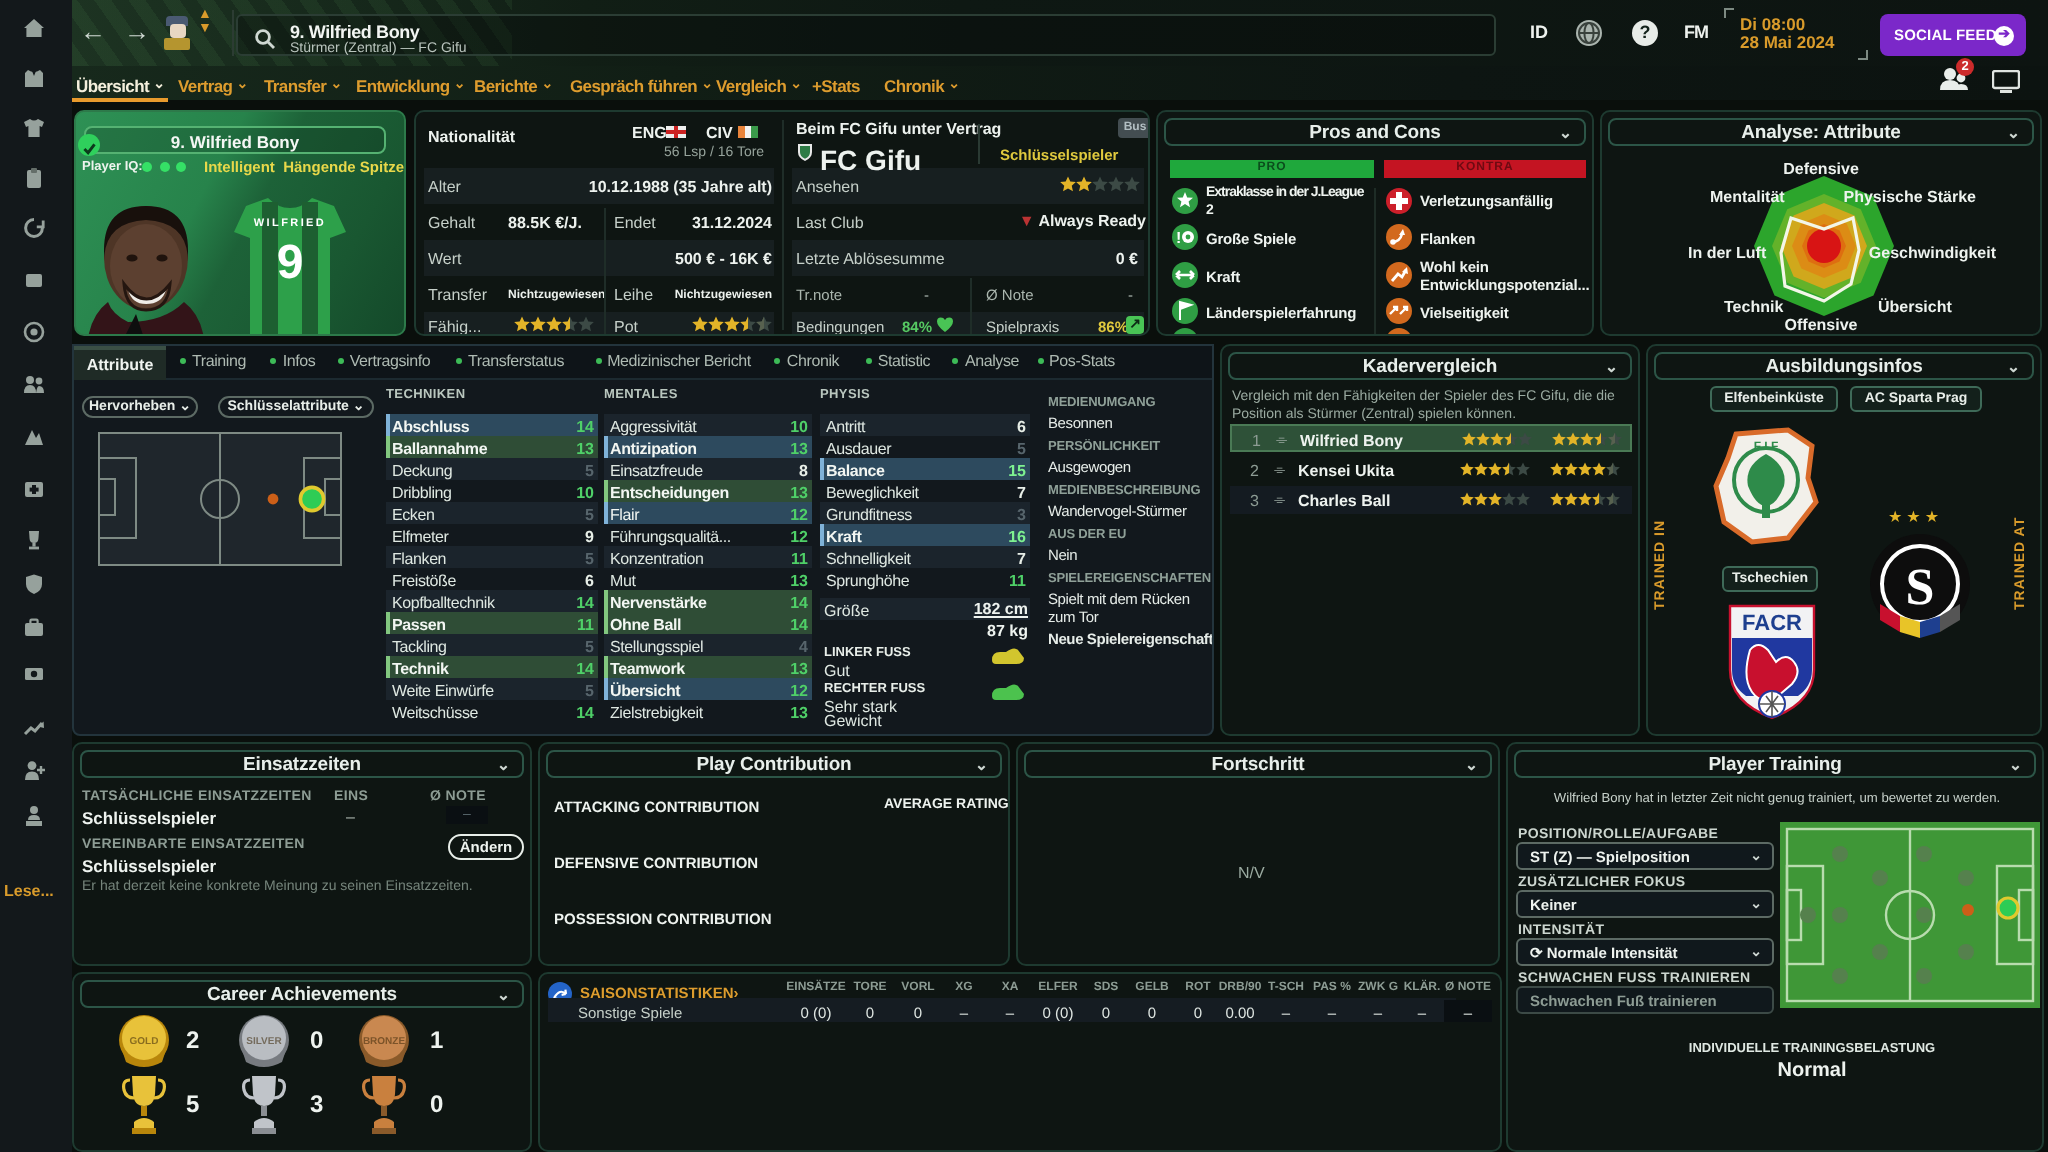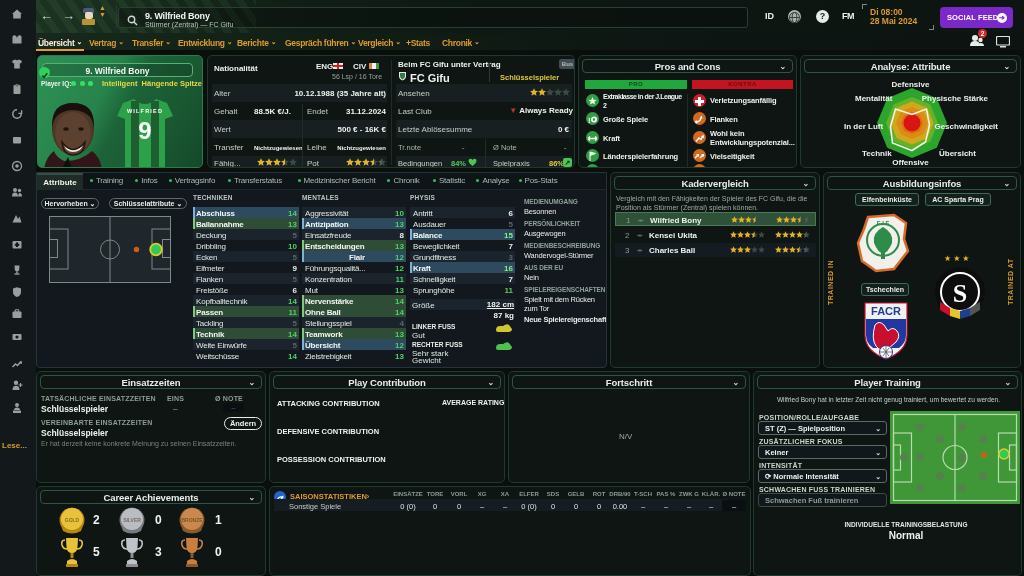--- a/index.html
+++ b/index.html
@@ -300,21 +300,21 @@
     <div class="irow" style="top:28px;height:18px;background:#171f20;"></div>
     <div class="irow" style="top:64px;height:18px;background:#171f20;"></div>
     <div class="irow" style="top:100px;height:13px;background:#171f20;"></div>
     <div class="abs" style="left:6px;top:4px;font-size:8px;font-weight:bold;color:#edf2ee;">Beim FC Gifu unter Vertrag</div>
     <div class="abs" style="left:6px;top:15px;width:9px;height:10px;">
       <svg width="9" height="10" viewBox="0 0 9 10">
             <path d="M1 1 L8 1 L8 5 Q8 8 4.5 9.5 Q1 8 1 5 Z" fill="#e8e8e8"></path>
             <path d="M2 2 L7 2 L7 5 Q7 7.3 4.5 8.4 Q2 7.3 2 5 Z" fill="#2e7b45"></path>
           </svg>
     </div>
-    <div class="abs" style="left:18px;top:16px;font-size:11px;font-weight:bold;color:#edf2ee;">FC Gifu</div>
+    <div class="abs" style="left:18px;top:16px;font-size:14px;font-weight:bold;color:#edf2ee;">FC Gifu</div>
     <div class="abs" style="left:97px;top:6px;width:1px;height:20px;background:#2a3a33;"></div>
     <div class="abs" style="left:108px;top:17px;font-size:7.5px;font-weight:bold;color:#e0c93e;">Schlüsselspieler</div>
     <div class="abs" style="left:167px;top:3px;width:17px;height:10px;background:#434d51;border-radius:2px;color:#b2bec2;font-size:6px;font-weight:bold;text-align:center;line-height:10px;">Bus</div>
     <div class="abs" style="left:6px;top:33px;color:#c6d0c9;">Ansehen</div>
     <div class="abs" style="left:138px;top:32px;" id="stars-ansehen"><svg class="star" style="width:8px;height:8px;" viewBox="0 0 9 9">
             <path d="M4.5 0.3 L5.8 3.1 L8.9 3.4 L6.6 5.5 L7.3 8.6 L4.5 7 L1.7 8.6 L2.4 5.5 L0.1 3.4 L3.2 3.1 Z" fill="#e3b428"></path>
           </svg><svg class="star" style="width:8px;height:8px;" viewBox="0 0 9 9">
             <path d="M4.5 0.3 L5.8 3.1 L8.9 3.4 L6.6 5.5 L7.3 8.6 L4.5 7 L1.7 8.6 L2.4 5.5 L0.1 3.4 L3.2 3.1 Z" fill="#e3b428"></path>
           </svg><svg class="star" style="width:8px;height:8px;" viewBox="0 0 9 9">
             <path d="M4.5 0.3 L5.8 3.1 L8.9 3.4 L6.6 5.5 L7.3 8.6 L4.5 7 L1.7 8.6 L2.4 5.5 L0.1 3.4 L3.2 3.1 Z" fill="#3c4a45"></path>
@@ -537,21 +537,21 @@
         <span class="nm" style="color:#dfe8e2;font-weight:normal;">Einsatzfreude</span>
         <span class="vl" style="color:#e8efe8;">8</span>
       </div>
       <div class="arow" style="left:265px;top:67px;width:104px;background:#2f4d36;">
         <div style="position:absolute;left:0;top:0;width:2px;height:11px;background:#82c77f;"></div>
         <span class="nm" style="color:#f2f6f2;font-weight:bold;">Entscheidungen</span>
         <span class="vl" style="color:#4fd068;">13</span>
       </div>
       <div class="arow" style="left:265px;top:78px;width:104px;background:#2d4a5e;">
         <div style="position:absolute;left:0;top:0;width:2px;height:11px;background:#7fb2d8;"></div>
-        <span class="nm" style="color:#f2f6f2;font-weight:bold;padding-left:44px;">Flair</span>
+        <span class="nm" style="color:#f2f6f2;font-weight:normal;">Flair</span>
         <span class="vl" style="color:#4fd068;">12</span>
       </div>
       <div class="arow" style="left:265px;top:89px;width:104px;background:transparent;">
         <span class="nm" style="color:#dfe8e2;font-weight:normal;">Führungsqualitä...</span>
         <span class="vl" style="color:#4fd068;">12</span>
       </div>
       <div class="arow" style="left:265px;top:100px;width:104px;background:#1b242c;">
         <span class="nm" style="color:#dfe8e2;font-weight:normal;">Konzentration</span>
         <span class="vl" style="color:#4fd068;">11</span>
       </div>

